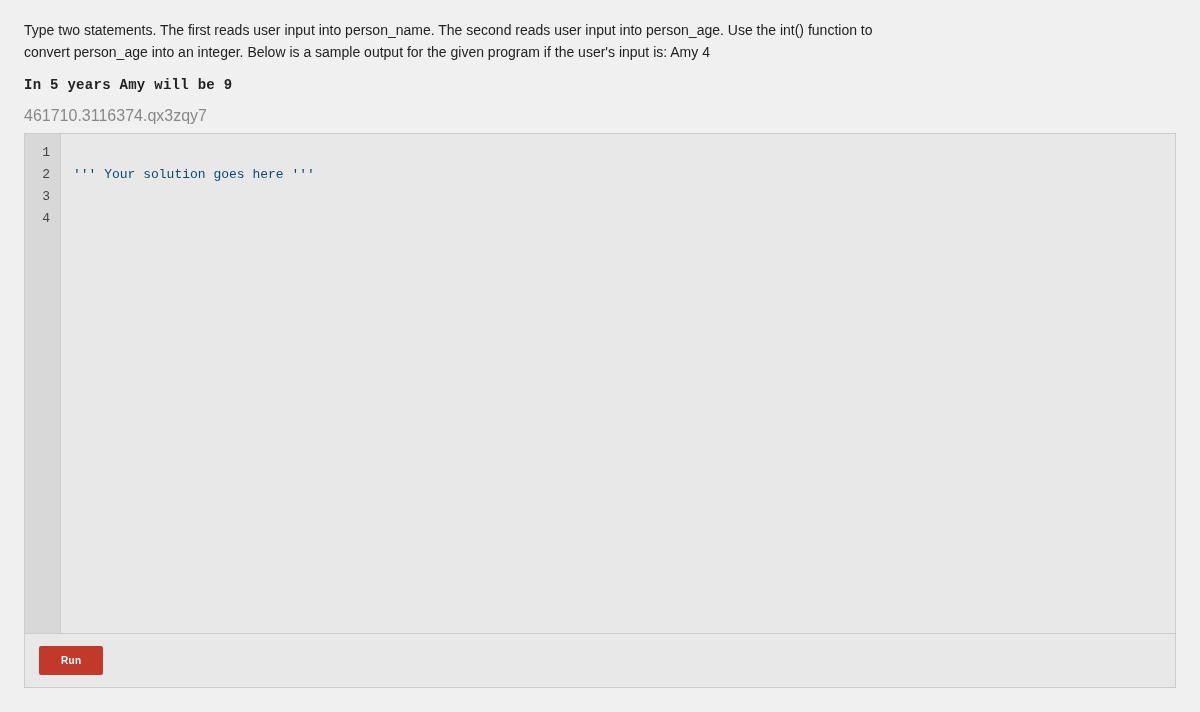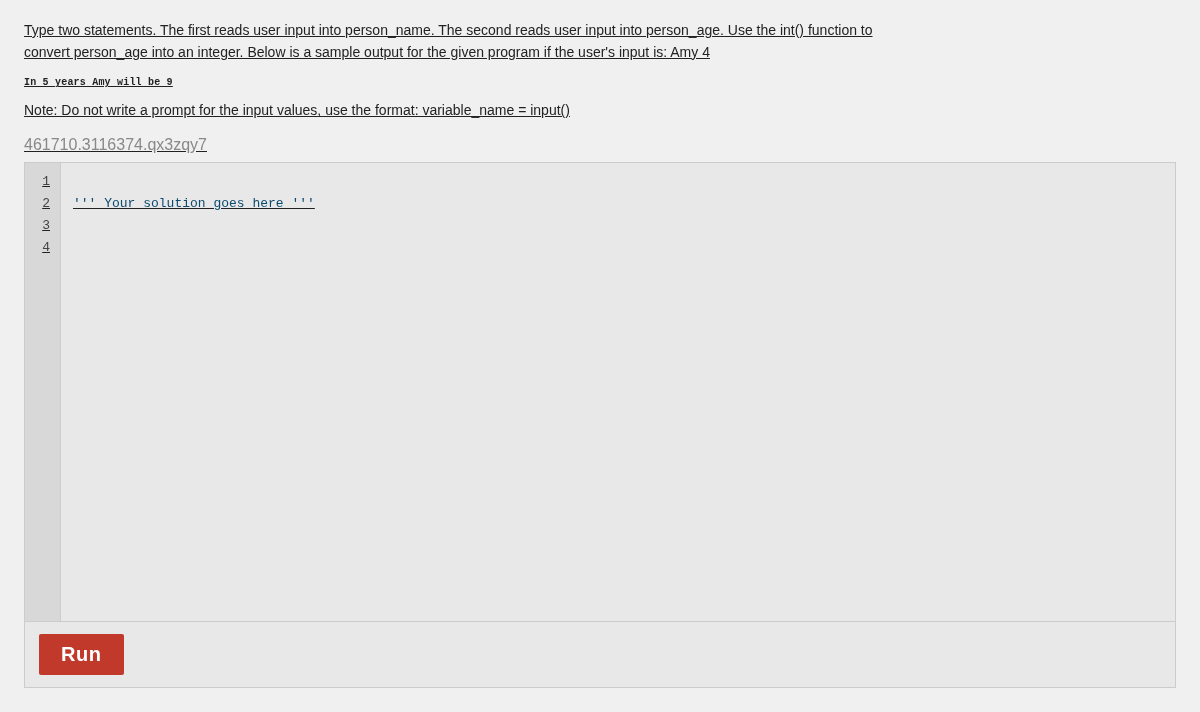--- a/index.html
+++ b/index.html
@@ -16,34 +16,33 @@
       width: 1200px;
       min-height: 712px;
     }
 
     .page-wrapper {
       background-color: #f0f0f0;
       padding: 20px 24px 24px 24px;
       min-height: 712px;
       display: flex;
       flex-direction: column;
-      text-decoration: underline;
     }
 
     .instruction-text {
       font-size: 14px;
       line-height: 1.55;
       color: #222;
       margin-bottom: 14px;
       max-width: 860px;
     }
 
     .sample-output {
       font-family: 'Courier New', Courier, monospace;
-      font-size: 10px;
+      font-size: 14px;
       font-weight: bold;
       color: #222;
       margin-bottom: 14px;
       letter-spacing: 0.02em;
     }
 
     .note-text {
       font-size: 14px;
       color: #222;
       margin-bottom: 18px;
@@ -130,37 +129,36 @@
       padding: 12px 14px;
       background-color: #e8e8e8;
       border-top: 1px solid #ccc;
     }
 
     .run-button {
       background-color: #c0392b;
       color: #fff;
       border: none;
       padding: 9px 22px;
-      font-size: 20px;
+      font-size: 10px;
       font-weight: bold;
       cursor: pointer;
       border-radius: 2px;
       letter-spacing: 0.03em;
     }
   </style>
 </head>
 <body>
 
 <div class="page-wrapper">
 
   <p class="instruction-text">Type two statements. The first reads user input into person_name. The second reads user input into person_age. Use the int() function to convert person_age into an integer. Below is a sample output for the given program if the user's input is: Amy 4</p>
 
   <div class="sample-output">In 5 years Amy will be 9</div>
 
-  <p class="note-text">Note: Do not write a prompt for the input values, use the format: variable_name = input()</p>
 
 
   <div class="activity-id">461710.3116374.qx3zqy7</div>
 
   <div class="editor-container">
     <div class="editor-inner">
 
       <div class="line-numbers">
         <div>1</div>
         <div>2</div>

